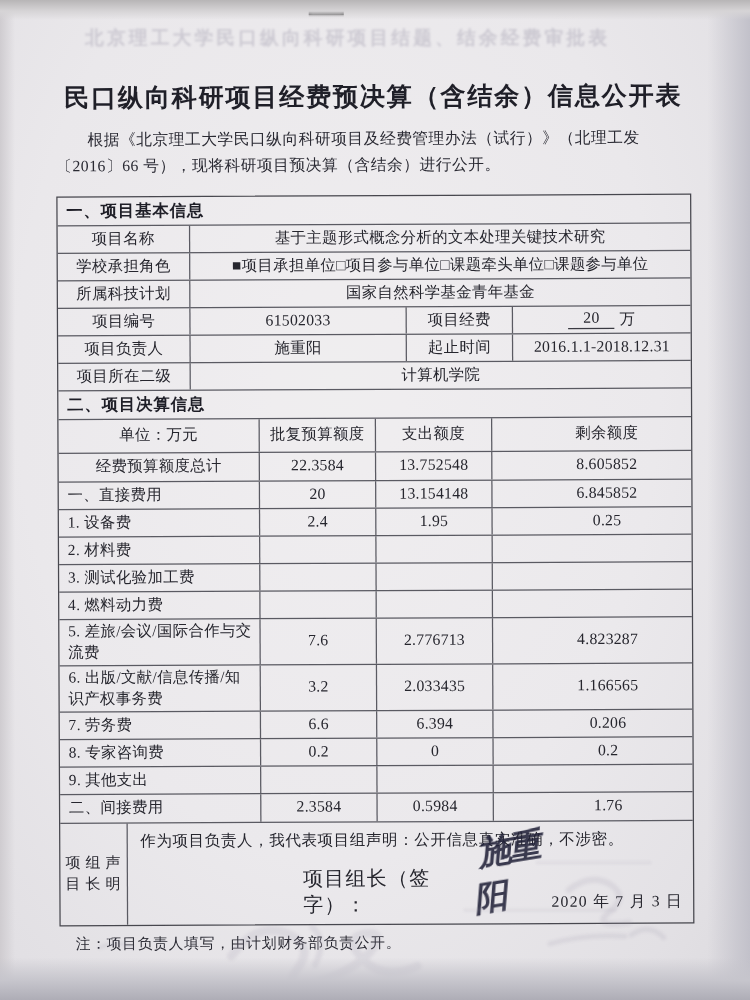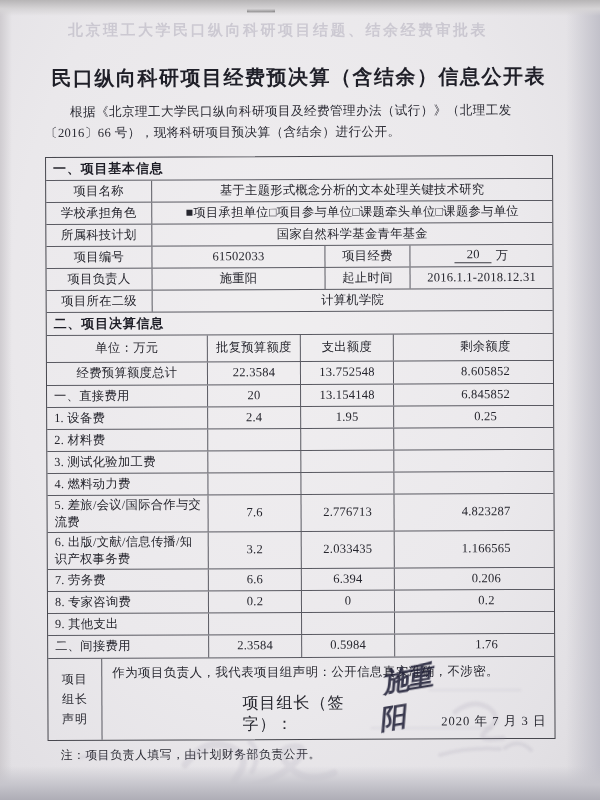--- a/index.html
+++ b/index.html
@@ -65,21 +65,21 @@
 
   
   .b-lab{width:160px;flex:none;}
   .b-col{width:93px;flex:none;}
   .b-rem{flex:1;padding-left:28px;}
   .num{font-size:12.6px;letter-spacing:.2px;}
 
   .underlined{border-bottom:1px solid #3a3a42;padding:0 12px;}
 
   
-  .d-side{width:53px;flex:none;flex-direction:column;justify-content:center;gap:3px;font-size:12px;letter-spacing:1px;}
+  .d-side{width:53px;flex:none;flex-direction:row;justify-content:space-between;gap:3px;font-size:12px;letter-spacing:1px;}
   .d-main{flex:1;flex-direction:column;align-items:stretch;justify-content:flex-start;padding:6px 8px 4px 10px;}
   .d-statement{font-size:12.4px;letter-spacing:.5px;text-align:left;}
   .sign-line{display:flex;align-items:flex-end;margin-top:14px;position:relative;height:40px;}
   .sign-label{font-size:16px;margin-left:130px;letter-spacing:1px;}
   .signature{
     font-size:27px;font-weight:bold;color:#23233a;
     transform:rotate(-9deg) skewX(-14deg);
     margin:0 0 2px 14px;filter:blur(.4px);opacity:.88;letter-spacing:-3px;
   }
   .sign-date{font-size:12.6px;margin-left:auto;margin-bottom:4px;letter-spacing:1px;white-space:nowrap;}

